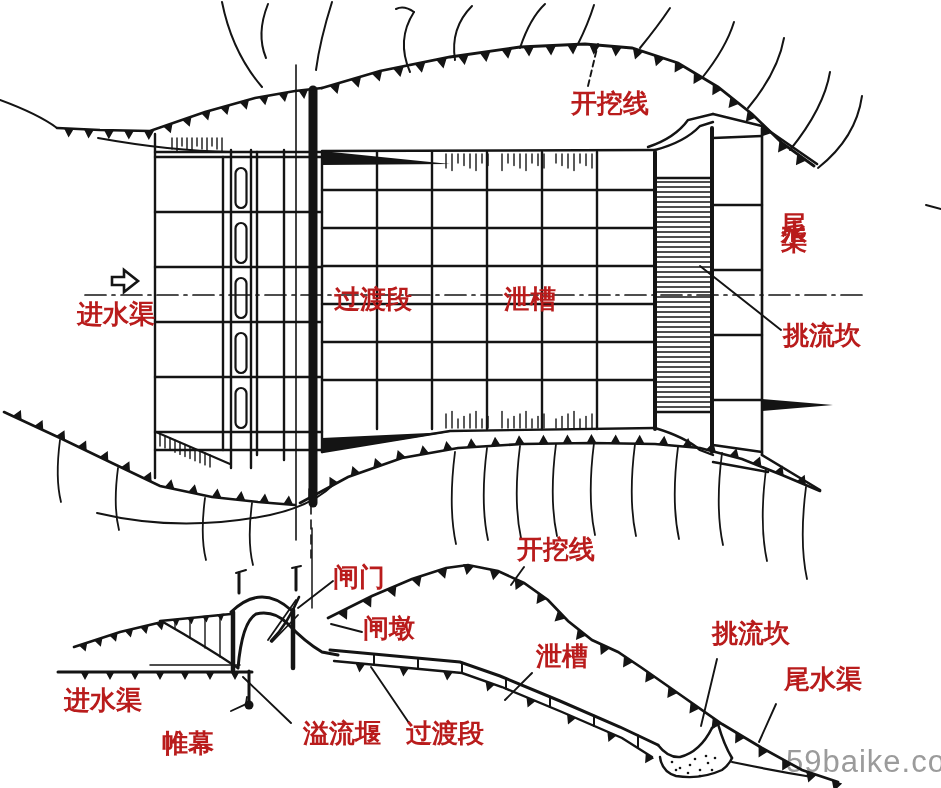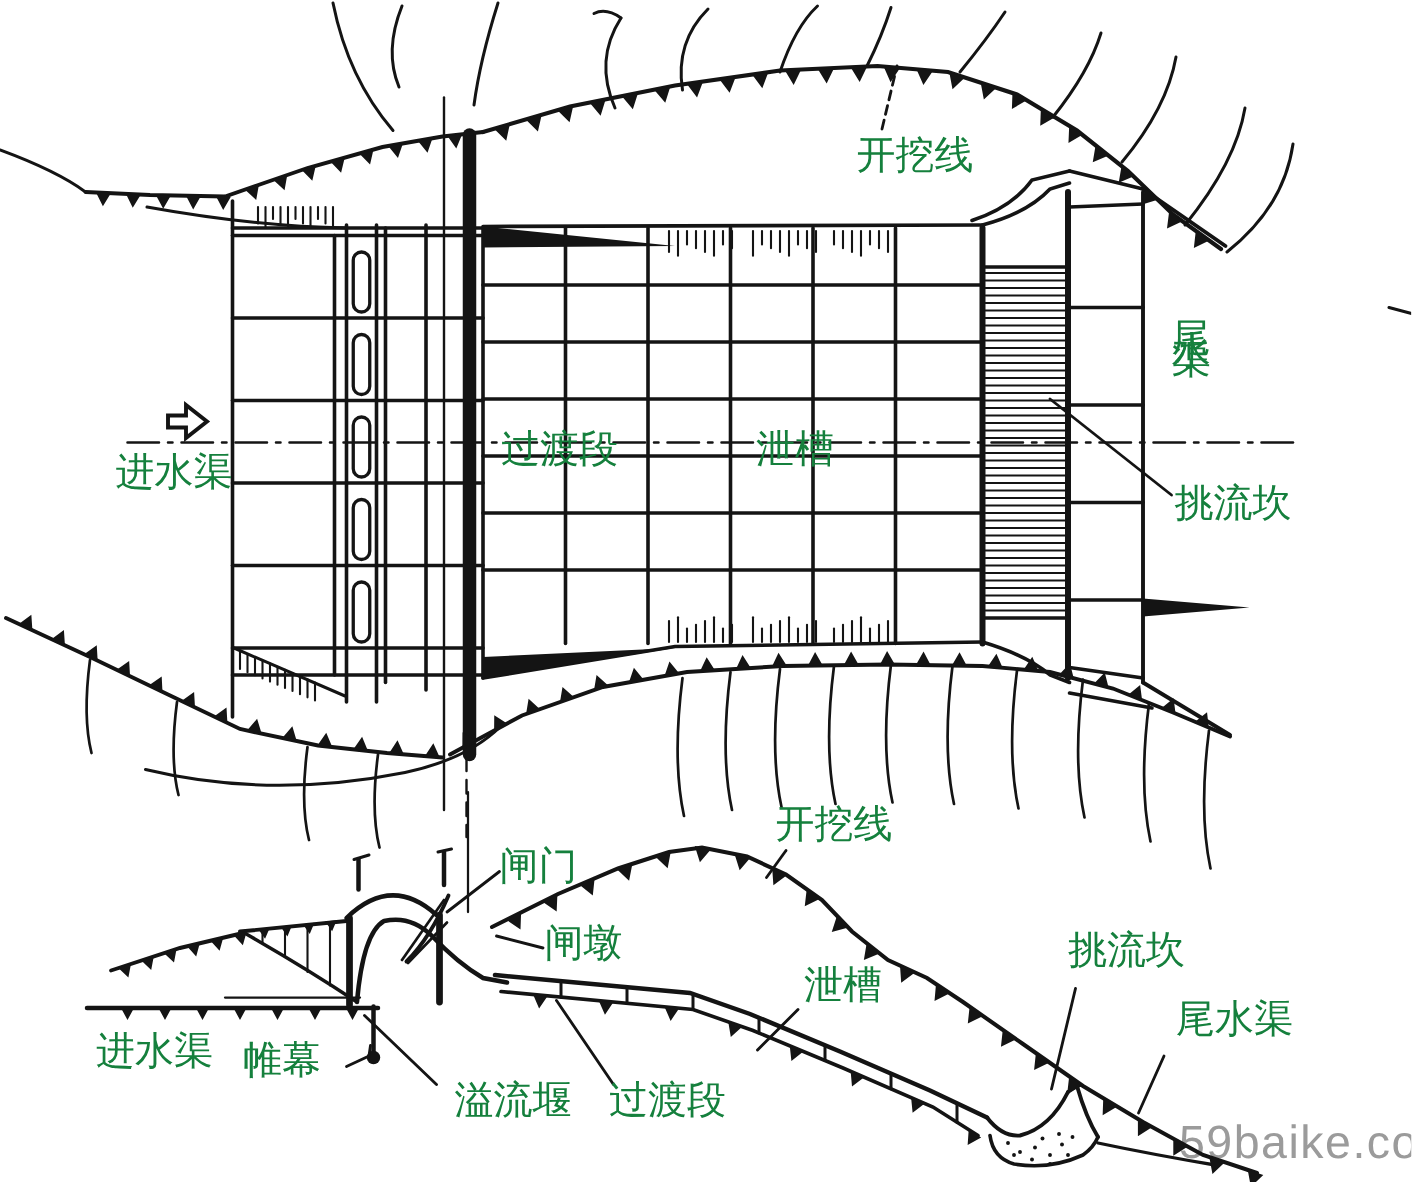--- a/index.html
+++ b/index.html
@@ -1,19 +1,19 @@
 <!DOCTYPE html>
 <html><head>
 <meta charset="utf-8">
 <style>
   html,body{margin:0;padding:0;background:#ffffff;}
   .stage{position:relative;width:941px;height:788px;background:#ffffff;overflow:hidden;
          font-family:"Liberation Sans",sans-serif;}
   .stage svg{position:absolute;left:0;top:0;}
-  .lbl{position:absolute;font-weight:400;font-size:26px;line-height:1.1;color:#15803d;
+  .lbl{position:absolute;font-weight:700;font-size:26px;line-height:1.1;color:#b91c1c;
        white-space:nowrap;font-family:"Liberation Serif","Liberation Sans",serif;}
   .lbl.v{writing-mode:vertical-rl;text-orientation:upright;letter-spacing:6px;}
   .watermark{position:absolute;left:786px;top:744px;font-size:31px;color:#9b9b9b;
              font-family:"Liberation Sans",sans-serif;letter-spacing:1px;}
 </style>
 </head>
 <body>
 
 <div class="stage">
 
@@ -361,17 +361,17 @@
   </div>
 
   <div>
     <div class="lbl" style="left:333px;top:564px">闸门</div>
     <div class="lbl" style="left:517px;top:536px">开挖线</div>
     <div class="lbl" style="left:363px;top:615px">闸墩</div>
     <div class="lbl" style="left:536px;top:643px">泄槽</div>
     <div class="lbl" style="left:712px;top:620px">挑流坎</div>
     <div class="lbl" style="left:784px;top:666px">尾水渠</div>
     <div class="lbl" style="left:64px;top:687px">进水渠</div>
-    <div class="lbl" style="left:162px;top:693px">帷幕</div>
+    <div class="lbl" style="left:162px;top:730px">帷幕</div>
     <div class="lbl" style="left:303px;top:720px">溢流堰</div>
     <div class="lbl" style="left:406px;top:720px">过渡段</div>
   </div>
 </div>
 
 </body></html>

